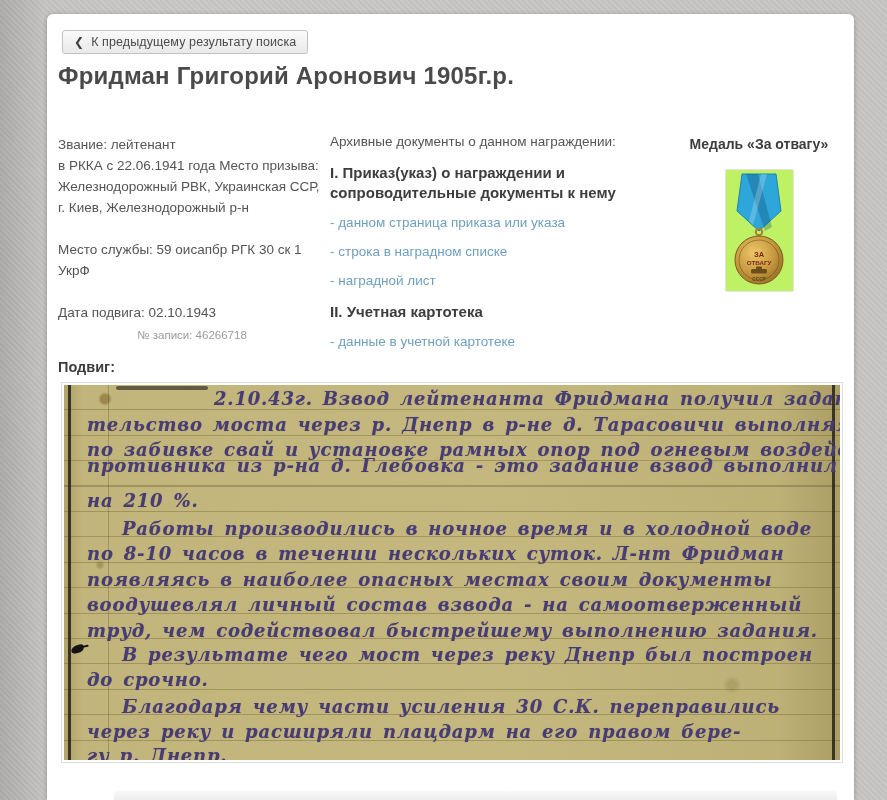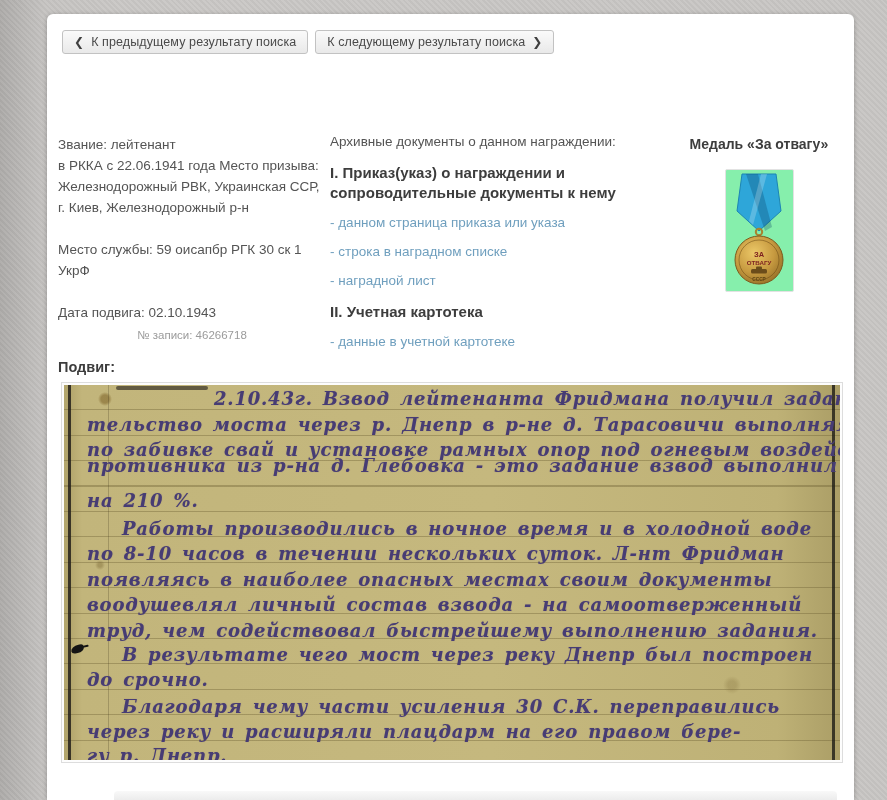--- a/index.html
+++ b/index.html
@@ -47,21 +47,21 @@
 
   .col-mid { position:absolute; left:283px; top:120px; width:305px; font-size:13.5px; color:#545454; }
   .col-mid .heading { margin-bottom:14px; }
   .sec-title { font-weight:bold; font-size:15px; color:#3d3d3d; line-height:20px; margin-bottom:12px; }
   .doc-link { display:block; color:#6f9fbe; text-decoration:none; font-size:13.5px; margin-bottom:14px; cursor:pointer; }
 
   .col-right { position:absolute; left:628px; top:122px; width:168px; text-align:center; }
   .award-name { font-weight:bold; font-size:14px; color:#3d3d3d; }
   .medal-card {
     margin:17px auto 0; width:69px; height:123px;
-    background:#86efac; border:1px solid #e2e2e2; border-radius:2px;
+    background:#bef264; border:1px solid #e2e2e2; border-radius:2px;
     display:flex; align-items:center; justify-content:center;
   }
 
   
   .feat-label { position:absolute; left:11px; top:345px; font-weight:bold; font-size:14.5px; color:#3d3d3d; }
   .scan-frame {
     position:absolute; left:14px; top:368px; width:782px; height:381px;
     background:#fdfdfd; border:1px solid #ddd; padding:2px;
   }
   .paper {
@@ -105,26 +105,23 @@
 <body>
 
 <div class="stage">
   <div class="card">
 
     <div class="nav-btns">
       <button class="btn">
         <span class="chev">❮</span>
         <span>К предыдущему результату поиска</span>
       </button>
-      <button class="btn">
-        <span>К следующему результату поиска</span>
-        <span class="chev">❯</span>
-      </button>
     </div>
 
+    <h1 class="title">Фридман Григорий Аронович 1905г.р.</h1>
 
     <div class="col-left">
       <div class="block">
         <div>Звание: лейтенант</div>
         <div>в РККА с 22.06.1941 года Место призыва: Железнодорожный РВК, Украинская ССР, г. Киев, Железнодорожный р-н</div>
       </div>
       <div class="block">Место службы: 59 оисапбр РГК 30 ск 1 УкрФ</div>
       <div>Дата подвига: 02.10.1943</div>
       <div class="record-no">№ записи: 46266718</div>
     </div>

